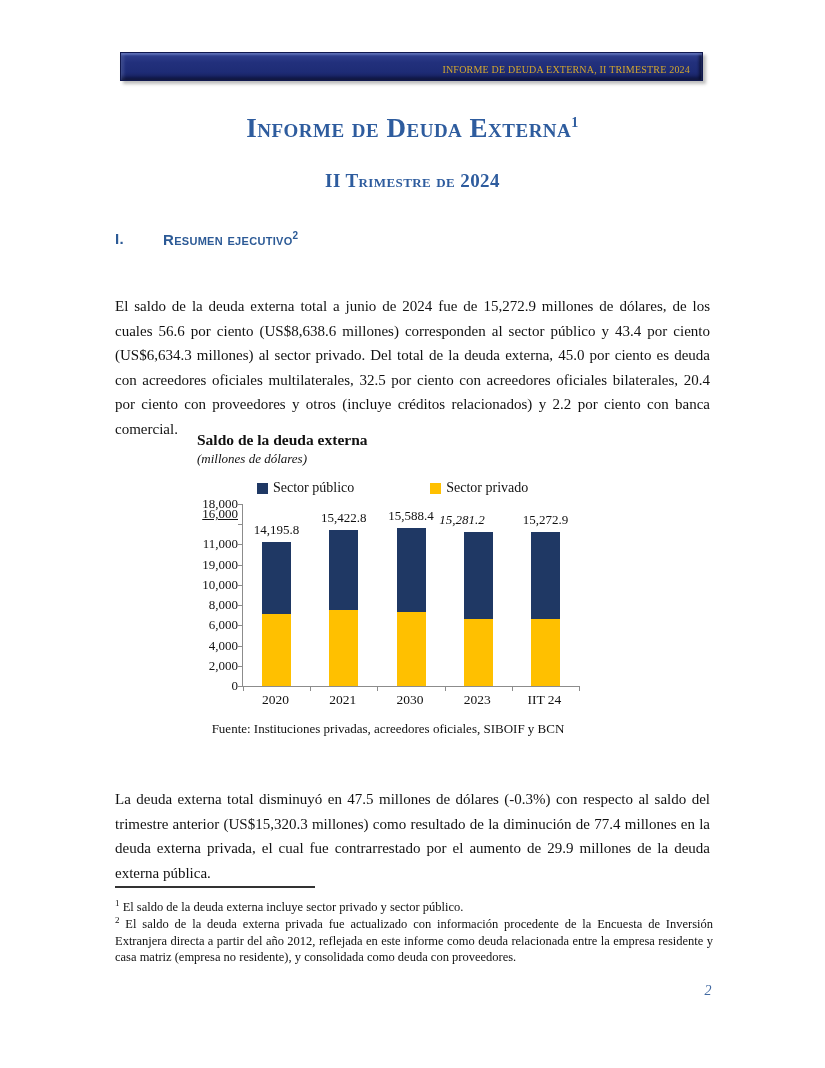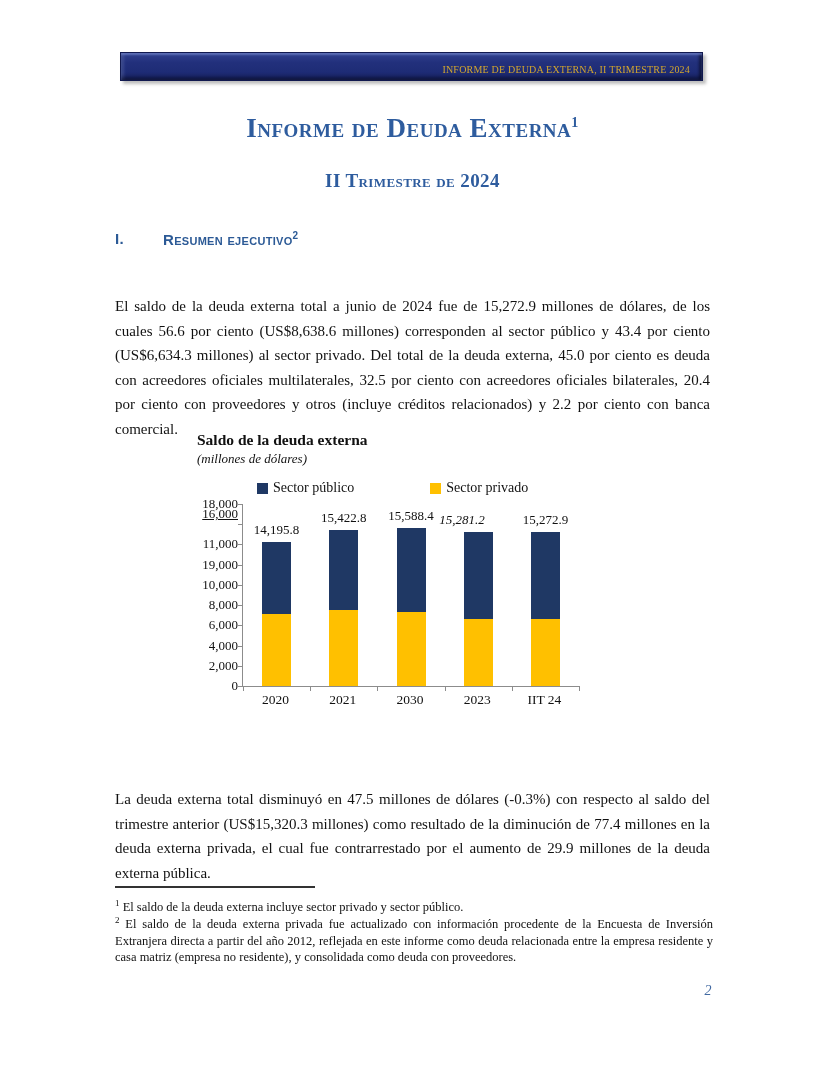--- a/index.html
+++ b/index.html
@@ -190,20 +190,21 @@
           <div class="bar-total" style="left: 262.4px; bottom: 158.426px;">15,272.9</div>
         </div>
     </div>
     <div class="x-labels" id="x-labels">
         <div class="x-label" style="left: 0px; width: 67.2px;">2020</div>
         <div class="x-label" style="left: 67.2px; width: 67.2px;">2021</div>
         <div class="x-label" style="left: 134.4px; width: 67.2px;">2030</div>
         <div class="x-label" style="left: 201.6px; width: 67.2px;">2023</div>
         <div class="x-label" style="left: 268.8px; width: 67.2px;">IIT 24</div>
       </div>
+    <div class="chart-source">Fuente: Instituciones privadas, acreedores oficiales, SIBOIF y BCN</div>
   </div>
 
   <p class="body-par p2">La deuda externa total disminuyó en 47.5 millones de dólares (-0.3%) con respecto al saldo del trimestre anterior (US$15,320.3 millones) como resultado de la diminución de 77.4 millones en la deuda externa privada, el cual fue contrarrestado por el aumento de 29.9 millones de la deuda externa pública.</p>
 
   <div class="fn-divider"></div>
 
   <div class="footnote fn1"><sup>1</sup><span> El saldo de la deuda externa incluye sector privado y sector público.</span></div>
 
   <div class="footnote fn2"><sup>2</sup><span> El saldo de la deuda externa privada fue actualizado con información procedente de la Encuesta de Inversión Extranjera directa a partir del año 2012, reflejada en este informe como deuda relacionada entre la empresa residente y casa matriz (empresa no residente), y consolidada como deuda con proveedores.</span></div>
 

